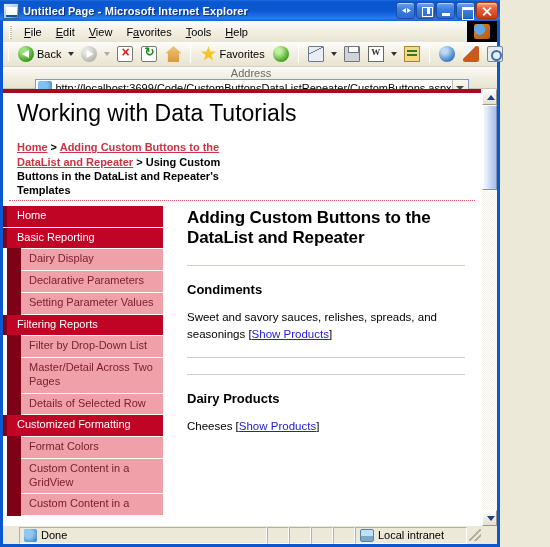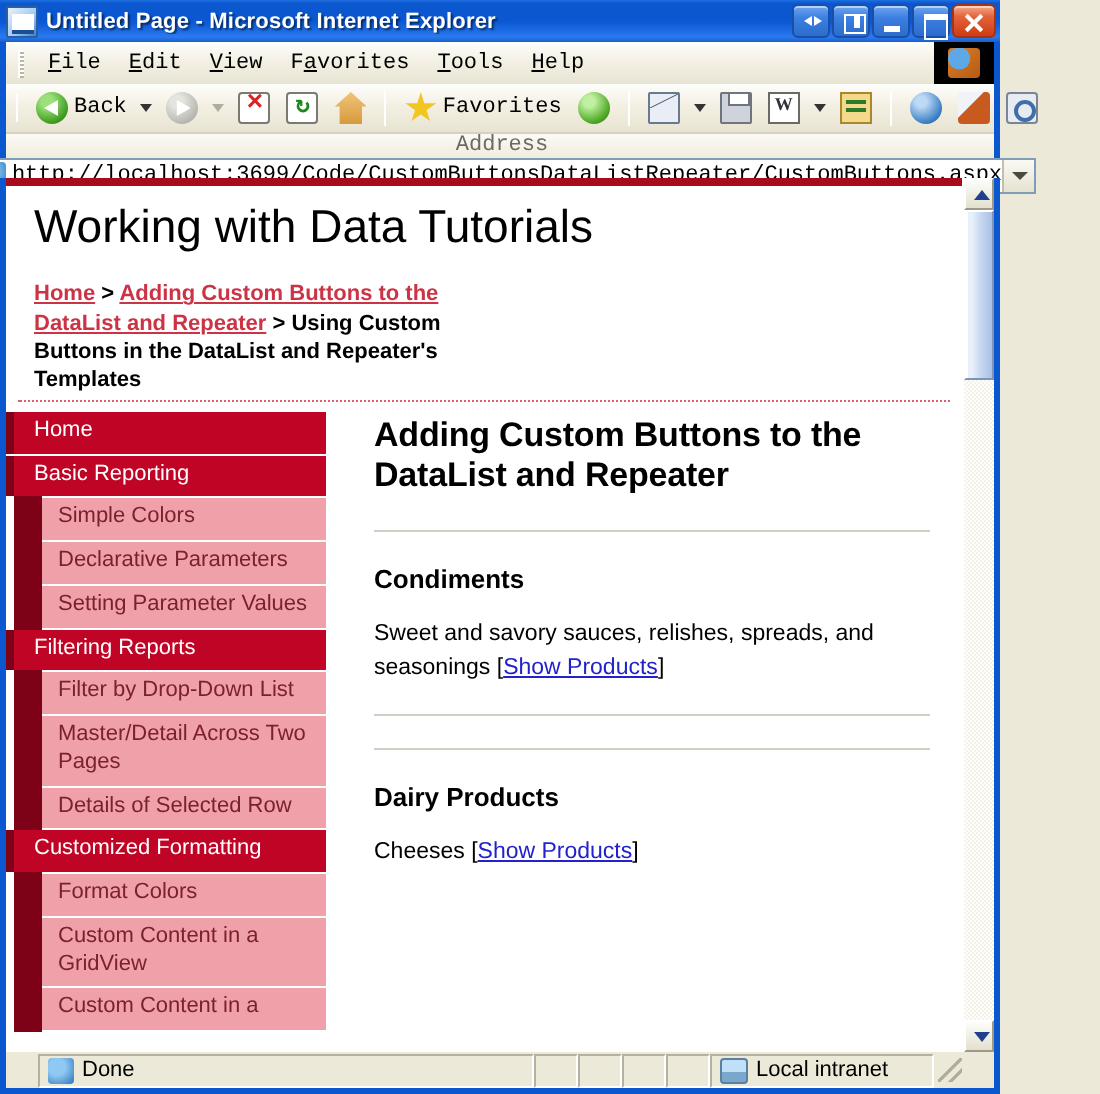--- a/index.html
+++ b/index.html
@@ -91,21 +91,20 @@
   }
   .tbtn.close .g::before { transform: rotate(45deg); }
   .tbtn.close .g::after  { transform: rotate(-45deg); }
 
   
   .chrome {
     background: #ece9d8;
     border-left: 3px solid #0a57d0;
     border-right: 3px solid #0a57d0;
     flex: 0 0 auto;
-    font-family: Liberation Mono, monospace;
   }
   .menubar {
     height: 21px;
     display: flex; align-items: center;
     background: linear-gradient(to bottom,#fdfdfb 0%, #f2efe2 50%, #e9e5d4 100%);
     padding-left: 6px;
     position: relative;
   }
   .gripper {
     width: 3px; height: 14px; margin-right: 5px;
@@ -524,21 +523,21 @@
         <div class="body-cols">
 
           <div class="sidebar">
             <div class="nav-item top">
                 <span class="txt">Home</span>
               </div>
             <div class="nav-item top">
                 <span class="txt">Basic Reporting</span>
               </div>
             <div class="nav-item sub">
-                <span class="txt">Simple Colors</span>
+                <span class="txt">Dairy Display</span>
               </div>
             <div class="nav-item sub">
                 <span class="txt">Declarative Parameters</span>
               </div>
             <div class="nav-item sub">
                 <span class="txt">Setting Parameter Values</span>
               </div>
             <div class="nav-item top">
                 <span class="txt">Filtering Reports</span>
               </div>

